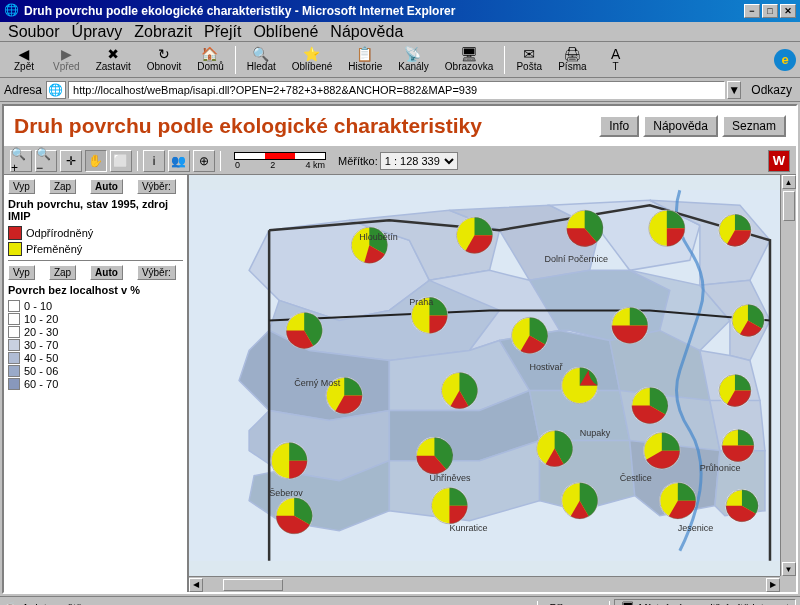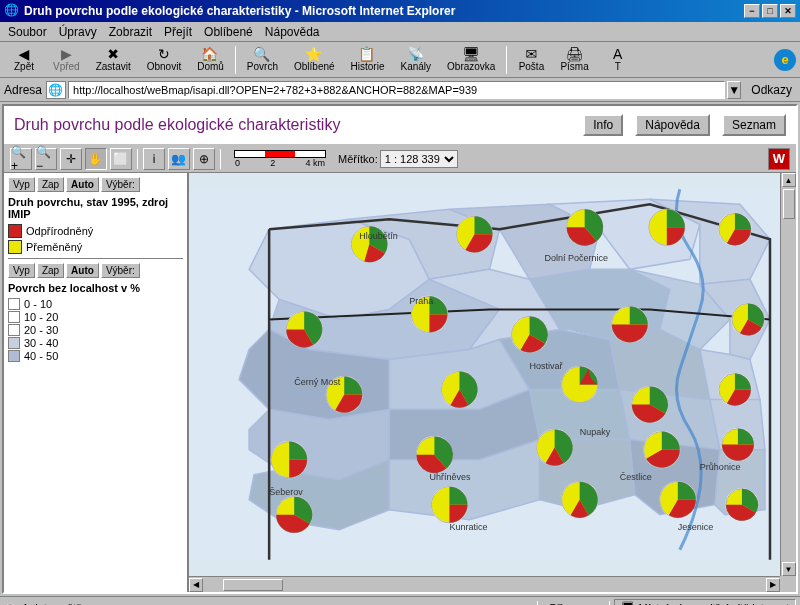--- a/index.html
+++ b/index.html
@@ -31,21 +31,21 @@
     }
 
     
     .menu-bar {
       background: #c0c0c0;
       height: 20px;
       display: flex;
       align-items: center;
       padding: 0 2px;
       border-bottom: 1px solid #808080;
-      font-size: 12px;
+      font-size: 16px;
     }
     .menu-item {
       padding: 2px 6px;
       cursor: pointer;
     }
 
     
     .toolbar {
       background: #c0c0c0;
       height: 36px;
@@ -138,25 +138,25 @@
     
     .page-header {
       background: #ffffff;
       padding: 8px 10px;
       display: flex;
       align-items: center;
       justify-content: space-between;
       border-bottom: 1px solid #c0c0c0;
     }
     .page-title {
-      font-size: 16px;
-      font-weight: normal;
-      color: #701a75;
-    }
-    .header-buttons { display: flex; gap: 12px; }
+      font-size: 21px;
+      font-weight: bold;
+      color: #c2410c;
+    }
+    .header-buttons { display: flex; gap: 4px; }
     .header-btn {
       padding: 2px 8px;
       background: #c0c0c0;
       border: 2px solid;
       border-color: #ffffff #808080 #808080 #ffffff;
       cursor: pointer;
       font-size: 12px;
     }
 
     
@@ -248,21 +248,21 @@
       width: 185px;
       min-width: 185px;
       background: #ffffff;
       border-right: 2px solid #808080;
       overflow-y: auto;
       padding: 4px;
       font-size: 11px;
     }
     .legend-header {
       display: flex;
-      gap: 2px;
+      gap: 14px;
       font-size: 11px;
       margin-bottom: 4px;
       align-items: center;
     }
     .legend-control {
       padding: 1px 4px;
       background: #c0c0c0;
       border: 1px solid;
       border-color: #ffffff #808080 #808080 #ffffff;
       cursor: pointer;
@@ -456,21 +456,21 @@
     <span class="toolbar-icon">↻</span>
     <span>Obnovit</span>
   </div>
   <div class="toolbar-btn">
     <span class="toolbar-icon">🏠</span>
     <span>Domů</span>
   </div>
   <div class="toolbar-sep"></div>
   <div class="toolbar-btn">
     <span class="toolbar-icon">🔍</span>
-    <span>Povrch</span>
+    <span>Hledat</span>
   </div>
   <div class="toolbar-btn">
     <span class="toolbar-icon">⭐</span>
     <span>Oblíbené</span>
   </div>
   <div class="toolbar-btn">
     <span class="toolbar-icon">📋</span>
     <span>Historie</span>
   </div>
   <div class="toolbar-btn">
@@ -588,25 +588,33 @@
       <div class="legend-check-item">
         <div class="legend-check"></div>
         <span>10 - 20</span>
       </div>
       <div class="legend-check-item">
         <div class="legend-check"></div>
         <span>20 - 30</span>
       </div>
       <div class="legend-check-item">
         <div class="legend-check-filled" style="background: #c8d0e0;"></div>
-        <span>30 - 40</span>
+        <span>30 - 70</span>
       </div>
       <div class="legend-check-item">
         <div class="legend-check-filled" style="background: #b0bcd4;"></div>
         <span>40 - 50</span>
+      </div>
+      <div class="legend-check-item">
+        <div class="legend-check-filled" style="background: #9aaac8;"></div>
+        <span>50 - 06</span>
+      </div>
+      <div class="legend-check-item">
+        <div class="legend-check-filled" style="background: #8898bc;"></div>
+        <span>60 - 70</span>
       </div>
     </div>
 
     <div class="map-area">
 
       <svg class="map-svg" viewBox="0 0 590 370">
 
         <rect width="590" height="370" fill="#dce8f4"></rect>
 
         <polygon points="80,40 160,30 220,50 240,90 200,120 150,130 90,110 60,80" fill="#c8d4e8" stroke="#aabbdd" stroke-width="1.5"></polygon>

